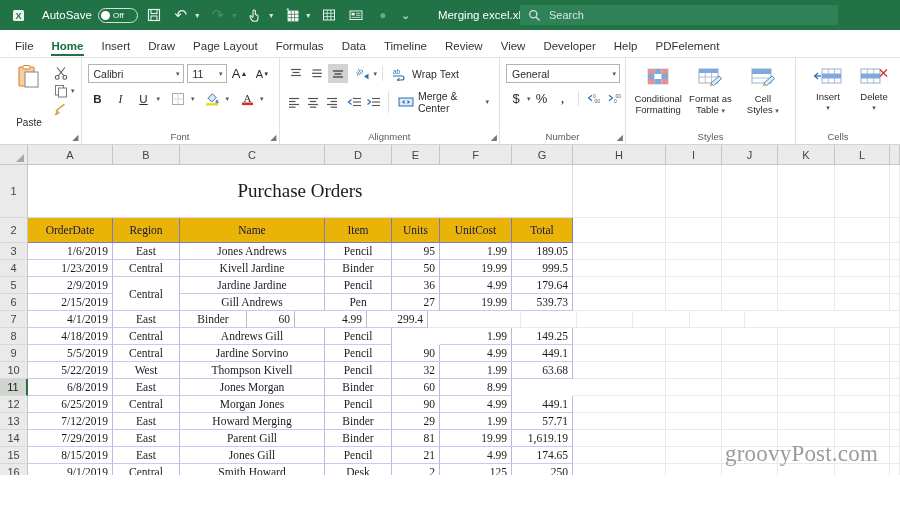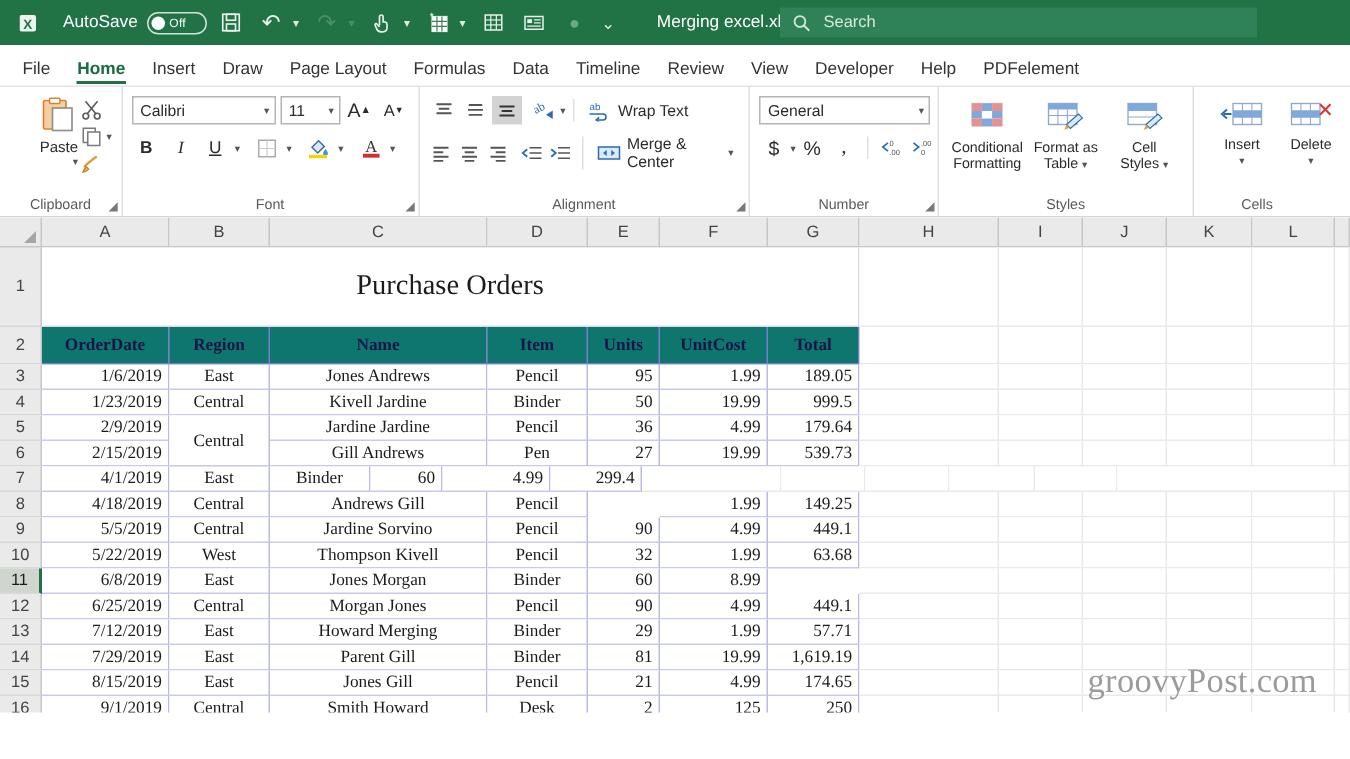--- a/index.html
+++ b/index.html
@@ -65,22 +65,23 @@
   .rgroup + .rgroup { border-left: 1px solid #e0e0e0; }
   .rgroup-body { flex: 1; display: flex; align-items: flex-start; }
   .rgroup-label {
     height: 16px; font-size: 9.5px; color: #5a5a5a; text-align: center;
     display: flex; align-items: center; justify-content: center; position: relative;
   }
   .dlg { position: absolute; right: 2px; bottom: 2px; font-size: 8px; color: #777; }
 
   
   .paste-btn {
-    width: 46px; display: flex; flex-direction: column; align-items: flex-end;
+    width: 46px; display: flex; flex-direction: column; align-items: center;
     padding-top: 3px;
+    gap: 24px;
   }
   .paste-lbl { font-size: 10px; color: #2b2b2b; margin-top: 1px; }
   .mini-col { display: flex; flex-direction: column; gap: 2px; padding-top: 4px; }
   .mini-row { display: flex; align-items: center; gap: 2px; }
   .mini-ic { width: 17px; height: 16px; display: flex; align-items: center; justify-content: center; }
   .car { font-size: 7px; color: #555; }
 
   
   .fontrow { display: flex; align-items: center; gap: 3px; padding-top: 3px; }
   .combo {
@@ -155,21 +156,21 @@
   }
   .rowhdr.hl { background: #d0d5d0; color: #1b1b1b; border-right: 2px solid #217346; }
   .cell {
     border-right: 1px solid #e7e7ee; border-bottom: 1px solid #e7e7ee;
     font-size: 11.5px; color: #1b1b1b; display: flex; align-items: center;
     padding: 0 4px; overflow: hidden; white-space: nowrap; background: #ffffff;
     font-family: "Liberation Serif", serif;
   }
   .cell.empty { border-right: 1px solid #e9e9e9; border-bottom: 1px solid #e9e9e9; }
   .cell.hdr {
-    background: #0f766e; color: #15154a; font-weight: bold; justify-content: center;
+    background: #eab308; color: #15154a; font-weight: normal; justify-content: center;
     border-right: 1px solid #7a7ad2; border-bottom: 1px solid #7a7ad2;
     font-family: "Liberation Serif", serif;
   }
   .cell.data { border-right: 1px solid #b9b9e6; border-bottom: 1px solid #c9c9ee; }
   .cell.r { justify-content: flex-end; }
   .cell.c { justify-content: center; }
   .title-cell {
     display: flex; align-items: center; justify-content: center;
     font-size: 19px; color: #1b1b1b; font-family: "Liberation Serif", serif;
     border-right: 1px solid #d9d9e8; border-bottom: 1px solid #d9d9e8;

